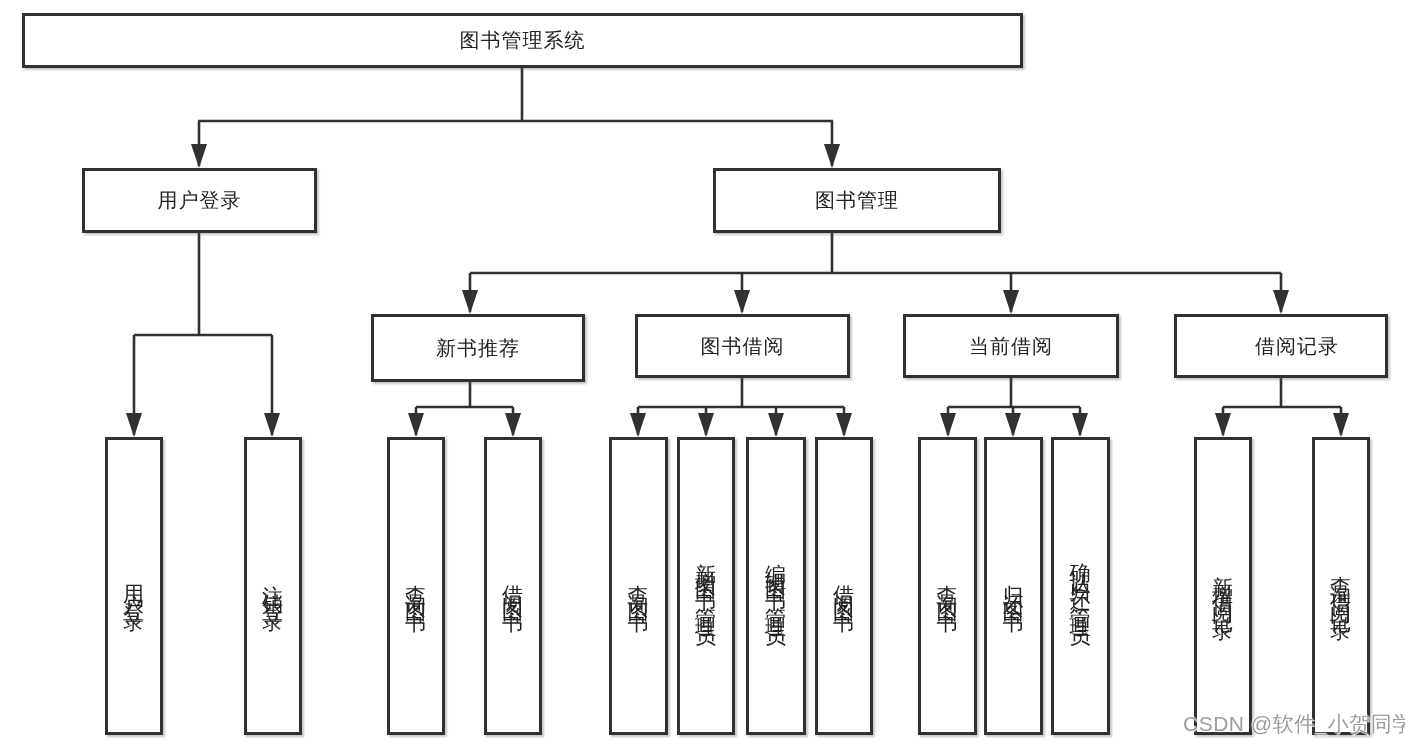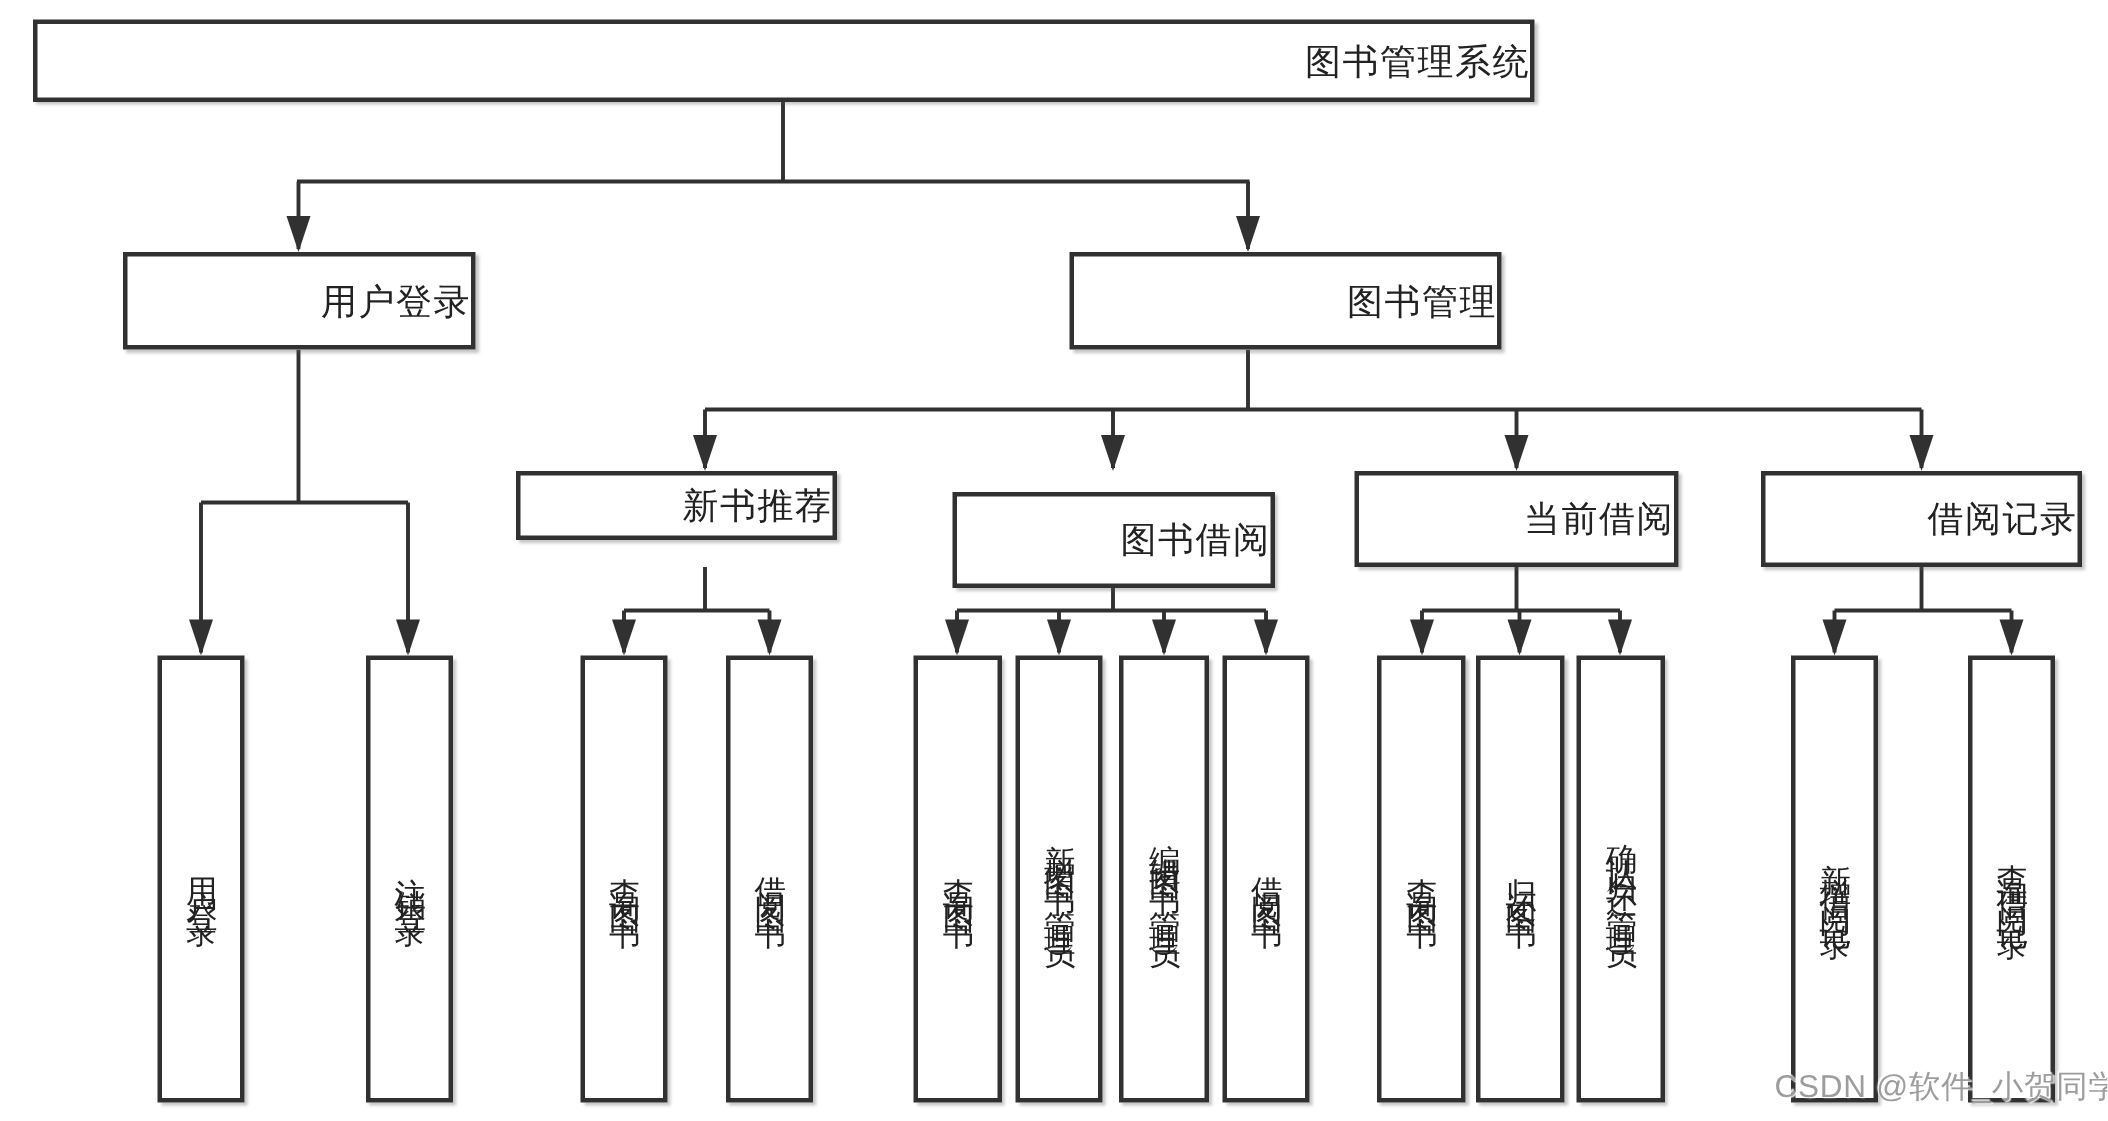--- a/index.html
+++ b/index.html
@@ -15,21 +15,21 @@
     position:absolute;
     box-sizing:border-box;
     background:#ffffff;
     border:3px solid #313131;
     color:#222222;
     display:flex;
     align-items:center;
     justify-content:center;
     box-shadow:2px 2px 2px rgba(90,90,90,0.35);
   }
-  .h{font-size:24px;letter-spacing:1px;white-space:nowrap;justify-content:flex-end;}
+  .h{font-size:20px;letter-spacing:1px;white-space:nowrap;}
   .v{
     writing-mode:vertical-rl;
     text-orientation:mixed;
     font-size:21px;
     letter-spacing:9px;
     line-height:1;
   }
   .watermark{
     position:absolute;
     left:1183px;top:710px;
@@ -122,24 +122,24 @@
     <span>图书管理系统</span>
   </div>
 
   <div class="node h" style="left:82px;top:168px;width:235px;height:65px;">
     <span>用户登录</span>
   </div>
   <div class="node h" style="left:713px;top:168px;width:288px;height:65px;">
     <span>图书管理</span>
   </div>
 
-  <div class="node h" style="left:344px;top:314px;width:214px;height:46px;">
+  <div class="node h" style="left:371px;top:314px;width:214px;height:68px;">
     <span>新书推荐</span>
   </div>
-  <div class="node h" style="left:635px;top:314px;width:215px;height:64px;margin-top:14px;">
+  <div class="node h" style="left:635px;top:314px;width:215px;height:64px;">
     <span>图书借阅</span>
   </div>
   <div class="node h" style="left:903px;top:314px;width:216px;height:64px;">
     <span>当前借阅</span>
   </div>
   <div class="node h" style="left:1174px;top:314px;width:214px;height:64px;padding-left:32px;">
     <span>借阅记录</span>
   </div>
 
   <div class="node v" style="left:105px;top:437px;width:58px;height:298px;">

